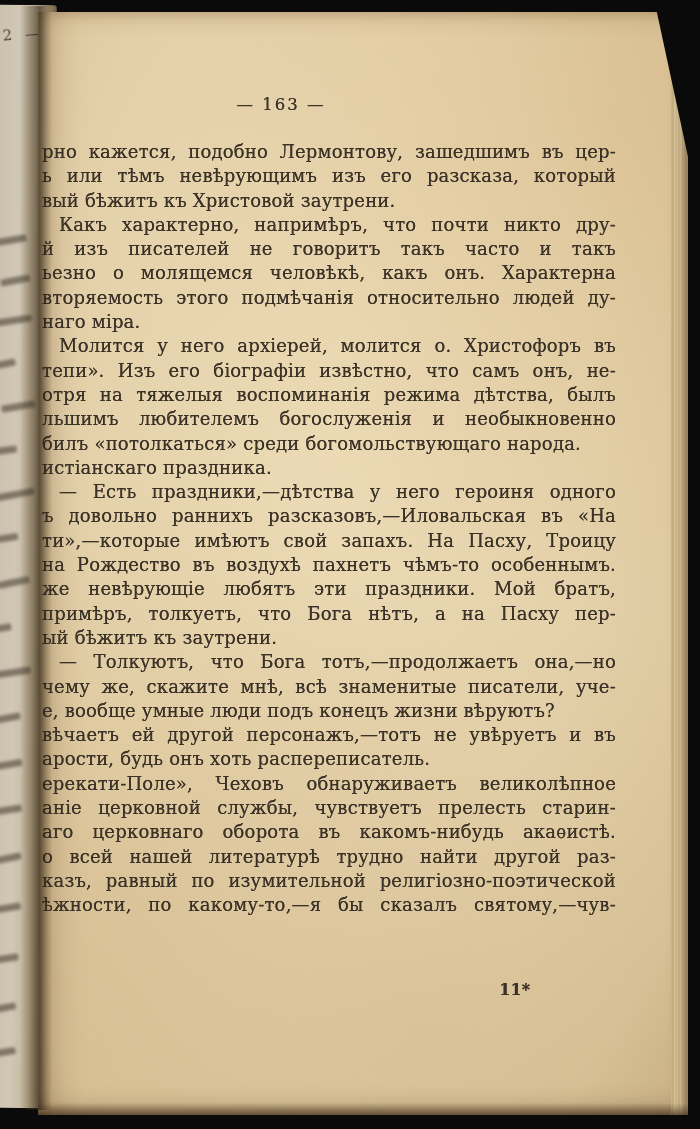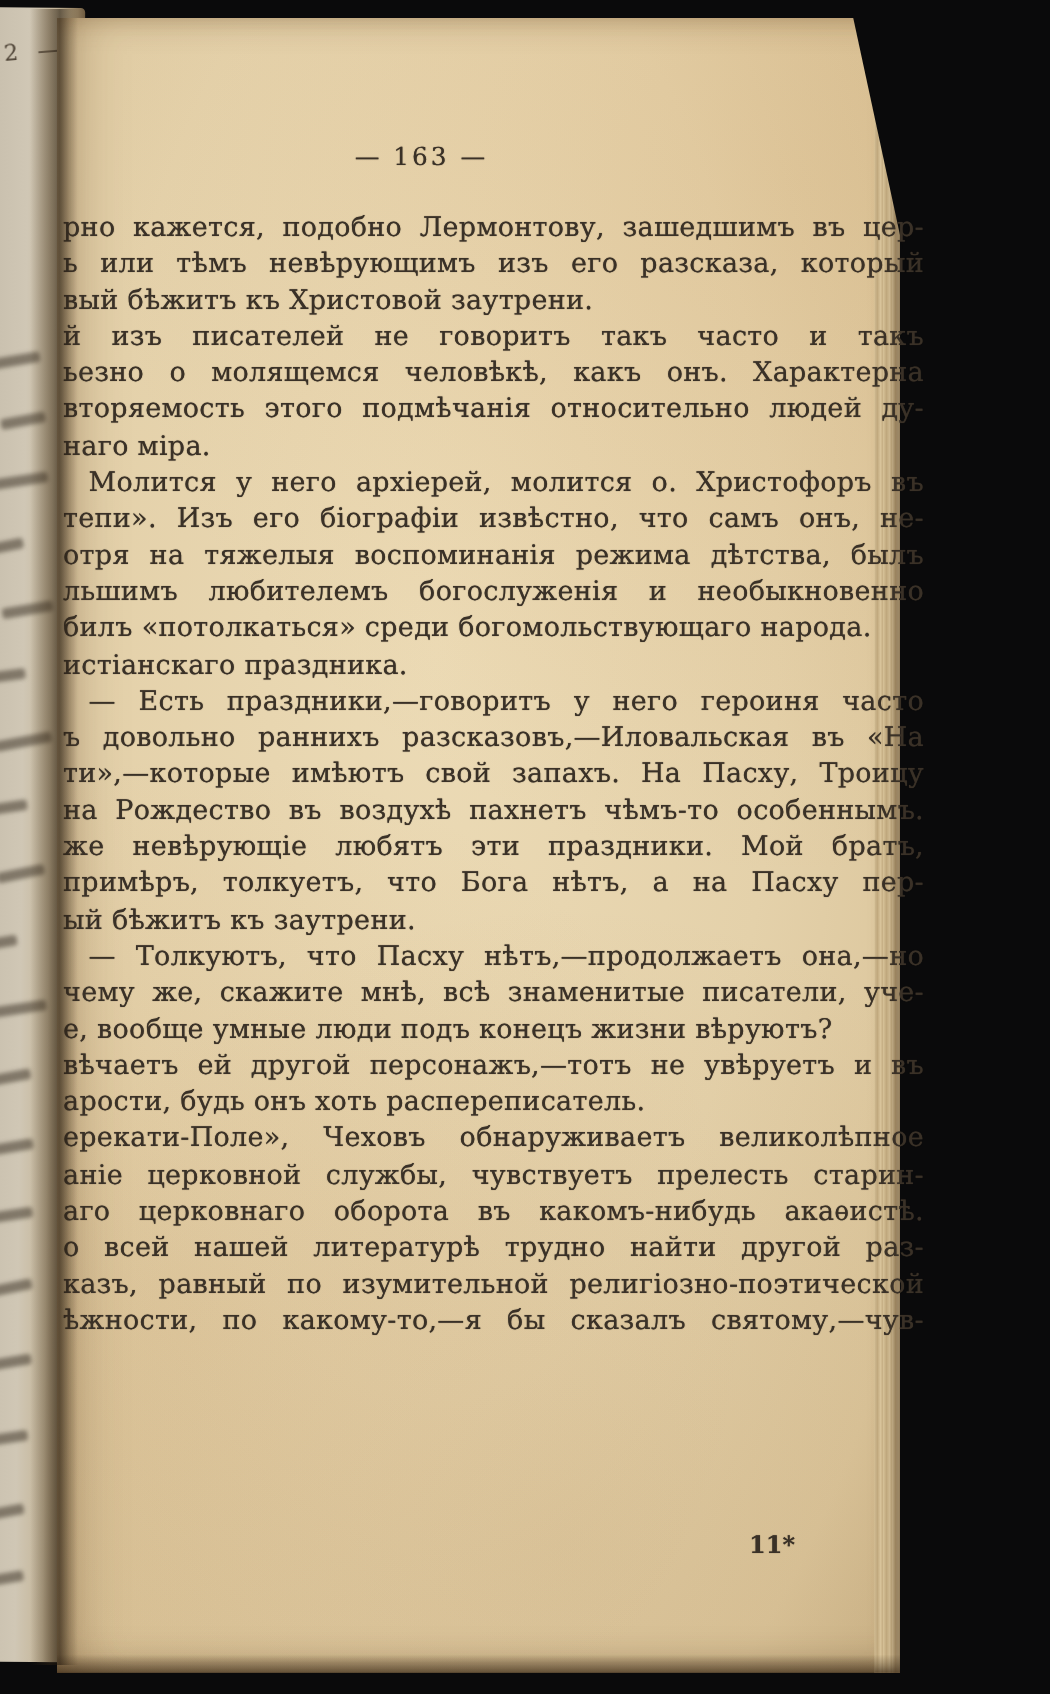--- a/index.html
+++ b/index.html
@@ -28,21 +28,21 @@
 
   
   .gutter{
     position:absolute;left:20px;top:6px;width:32px;height:1104px;z-index:5;
     background:linear-gradient(90deg,rgba(35,24,12,0) 0%,rgba(55,40,22,0.40) 40%,rgba(28,19,9,0.55) 62%,rgba(40,28,14,0.22) 82%,rgba(40,28,14,0) 100%);
     pointer-events:none;
   }
 
   
   .page{
-    position:absolute;left:38px;top:12px;width:562px;height:1103px;z-index:2;
+    position:absolute;left:38px;top:12px;width:650px;height:1103px;z-index:2;
     background:
       radial-gradient(circle at 88% 10%, rgba(196,134,62,0.12), transparent 42%),
       radial-gradient(circle at 16% 78%, rgba(180,130,70,0.10), transparent 38%),
       radial-gradient(circle at 60% 92%, rgba(160,115,60,0.10), transparent 40%),
       radial-gradient(ellipse at 45% 38%, #ecdbb6 0%, #e4d1aa 52%, #dac49a 84%, #c9b186 100%);
     box-shadow:
       inset 26px 0 38px -22px rgba(90,60,30,0.50),
       inset -10px 0 20px -10px rgba(120,85,45,0.40),
       inset 0 -12px 28px -14px rgba(80,55,28,0.55),
       inset 0 10px 22px -12px rgba(120,90,50,0.35);
@@ -76,21 +76,21 @@
   }
   .lines{
     position:absolute;left:0;top:128px;width:574px;
     font-size:18px;line-height:24.3px;letter-spacing:0.2px;
     text-shadow:0 0 0.6px rgba(58,49,39,0.85);
   }
   .line{display:block;height:24.3px;overflow:visible;white-space:nowrap;}
   .j{white-space:normal;text-align:justify;text-align-last:justify;}
   .ind{text-indent:17px;}
   .sig{
-    position:absolute;left:0;top:1008px;width:574px;box-sizing:border-box;
+    position:absolute;left:0;top:968px;width:574px;box-sizing:border-box;
     padding-right:86px;text-align:right;font-size:16px;font-weight:bold;
     color:#3a3127;text-shadow:0 0 0.6px rgba(58,49,39,0.85);
   }
 </style>
 </head>
 <body>
 
 <div class="stage">
 
   <div class="facing-page">
@@ -122,38 +122,39 @@
     <div class="fore-edge"></div>
     <div class="corner"></div>
 
     <div class="content">
       <div class="pagenum">— 163 —</div>
 
       <div class="lines">
         <span class="line j">рно кажется, подобно Лермонтову, зашедшимъ въ цер-</span>
         <span class="line j">ь или тѣмъ невѣрующимъ изъ его разсказа, который</span>
         <span class="line">вый бѣжитъ къ Христовой заутрени.</span>
+        <span class="line j ind">Какъ характерно, напримѣръ, что почти никто дру-</span>
         <span class="line j">й изъ писателей не говоритъ такъ часто и такъ</span>
         <span class="line j">ьезно о молящемся человѣкѣ, какъ онъ. Характерна</span>
         <span class="line j">вторяемость этого подмѣчанія относительно людей ду-</span>
         <span class="line">наго міра.</span>
         <span class="line j ind">Молится у него архіерей, молится о. Христофоръ въ</span>
         <span class="line j">тепи». Изъ его біографіи извѣстно, что самъ онъ, не-</span>
         <span class="line j">отря на тяжелыя воспоминанія режима дѣтства, былъ</span>
         <span class="line j">льшимъ любителемъ богослуженія и необыкновенно</span>
         <span class="line">билъ «потолкаться» среди богомольствующаго народа.</span>
         <span class="line">истіанскаго праздника.</span>
-        <span class="line j ind">— Есть праздники,—говоритъ у него героиня часто</span>
+        <span class="line j ind">— Есть праздники,—дѣтства у него героиня одного</span>
         <span class="line j">ъ довольно раннихъ разсказовъ,—Иловальская въ «На</span>
         <span class="line j">ти»,—которые имѣютъ свой запахъ. На Пасху, Троицу</span>
         <span class="line j">на Рождество въ воздухѣ пахнетъ чѣмъ-то особеннымъ.</span>
         <span class="line j">же невѣрующіе любятъ эти праздники. Мой братъ,</span>
         <span class="line j">примѣръ, толкуетъ, что Бога нѣтъ, а на Пасху пер-</span>
         <span class="line">ый бѣжитъ къ заутрени.</span>
-        <span class="line j ind">— Толкуютъ, что Пасху нѣтъ,—продолжаетъ она,—но</span>
+        <span class="line j ind">— Толкуютъ, что Бога тотъ,—продолжаетъ она,—но</span>
         <span class="line j">чему же, скажите мнѣ, всѣ знаменитые писатели, уче-</span>
         <span class="line">е, вообще умные люди подъ конецъ жизни вѣруютъ?</span>
         <span class="line j">вѣчаетъ ей другой персонажъ,—тотъ не увѣруетъ и въ</span>
         <span class="line">арости, будь онъ хоть распереписатель.</span>
         <span class="line j">ерекати-Поле», Чеховъ обнаруживаетъ великолѣпное</span>
         <span class="line j">аніе церковной службы, чувствуетъ прелесть старин-</span>
         <span class="line j">аго церковнаго оборота въ какомъ-нибудь акаѳистѣ.</span>
         <span class="line j">о всей нашей литературѣ трудно найти другой раз-</span>
         <span class="line j">казъ, равный по изумительной религіозно-поэтической</span>
         <span class="line j">ѣжности, по какому-то,—я бы сказалъ святому,—чув-</span>

